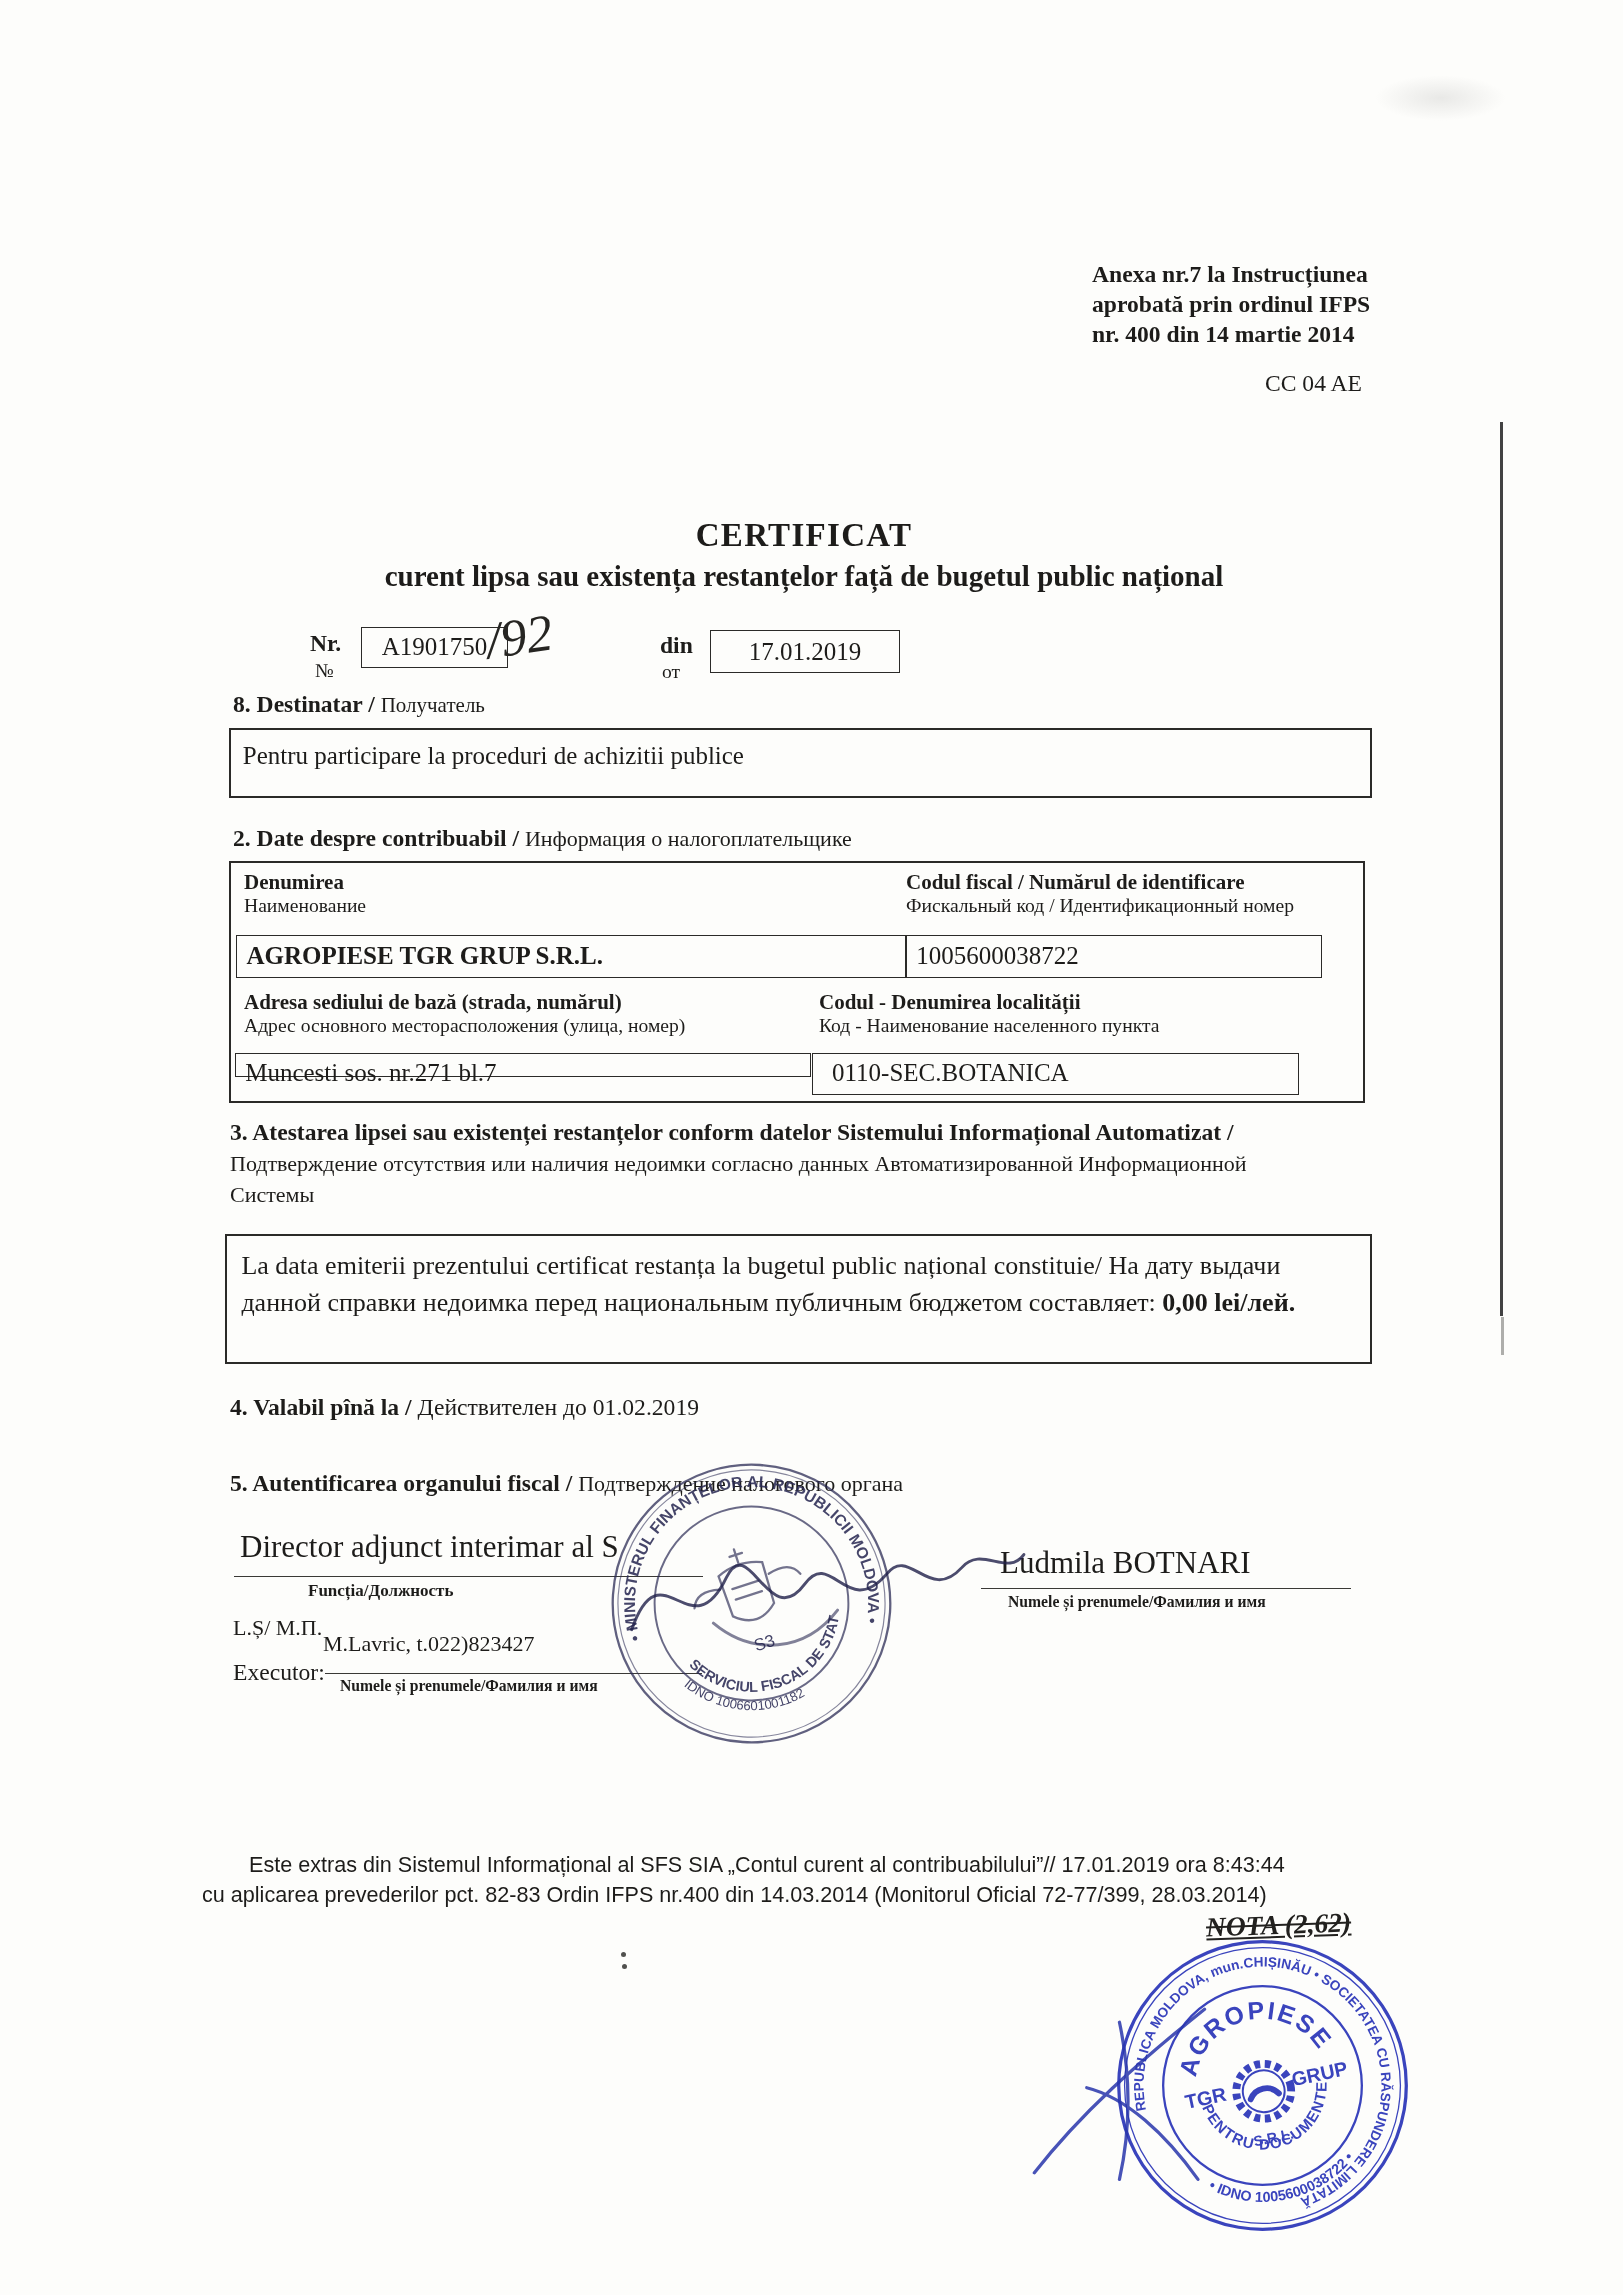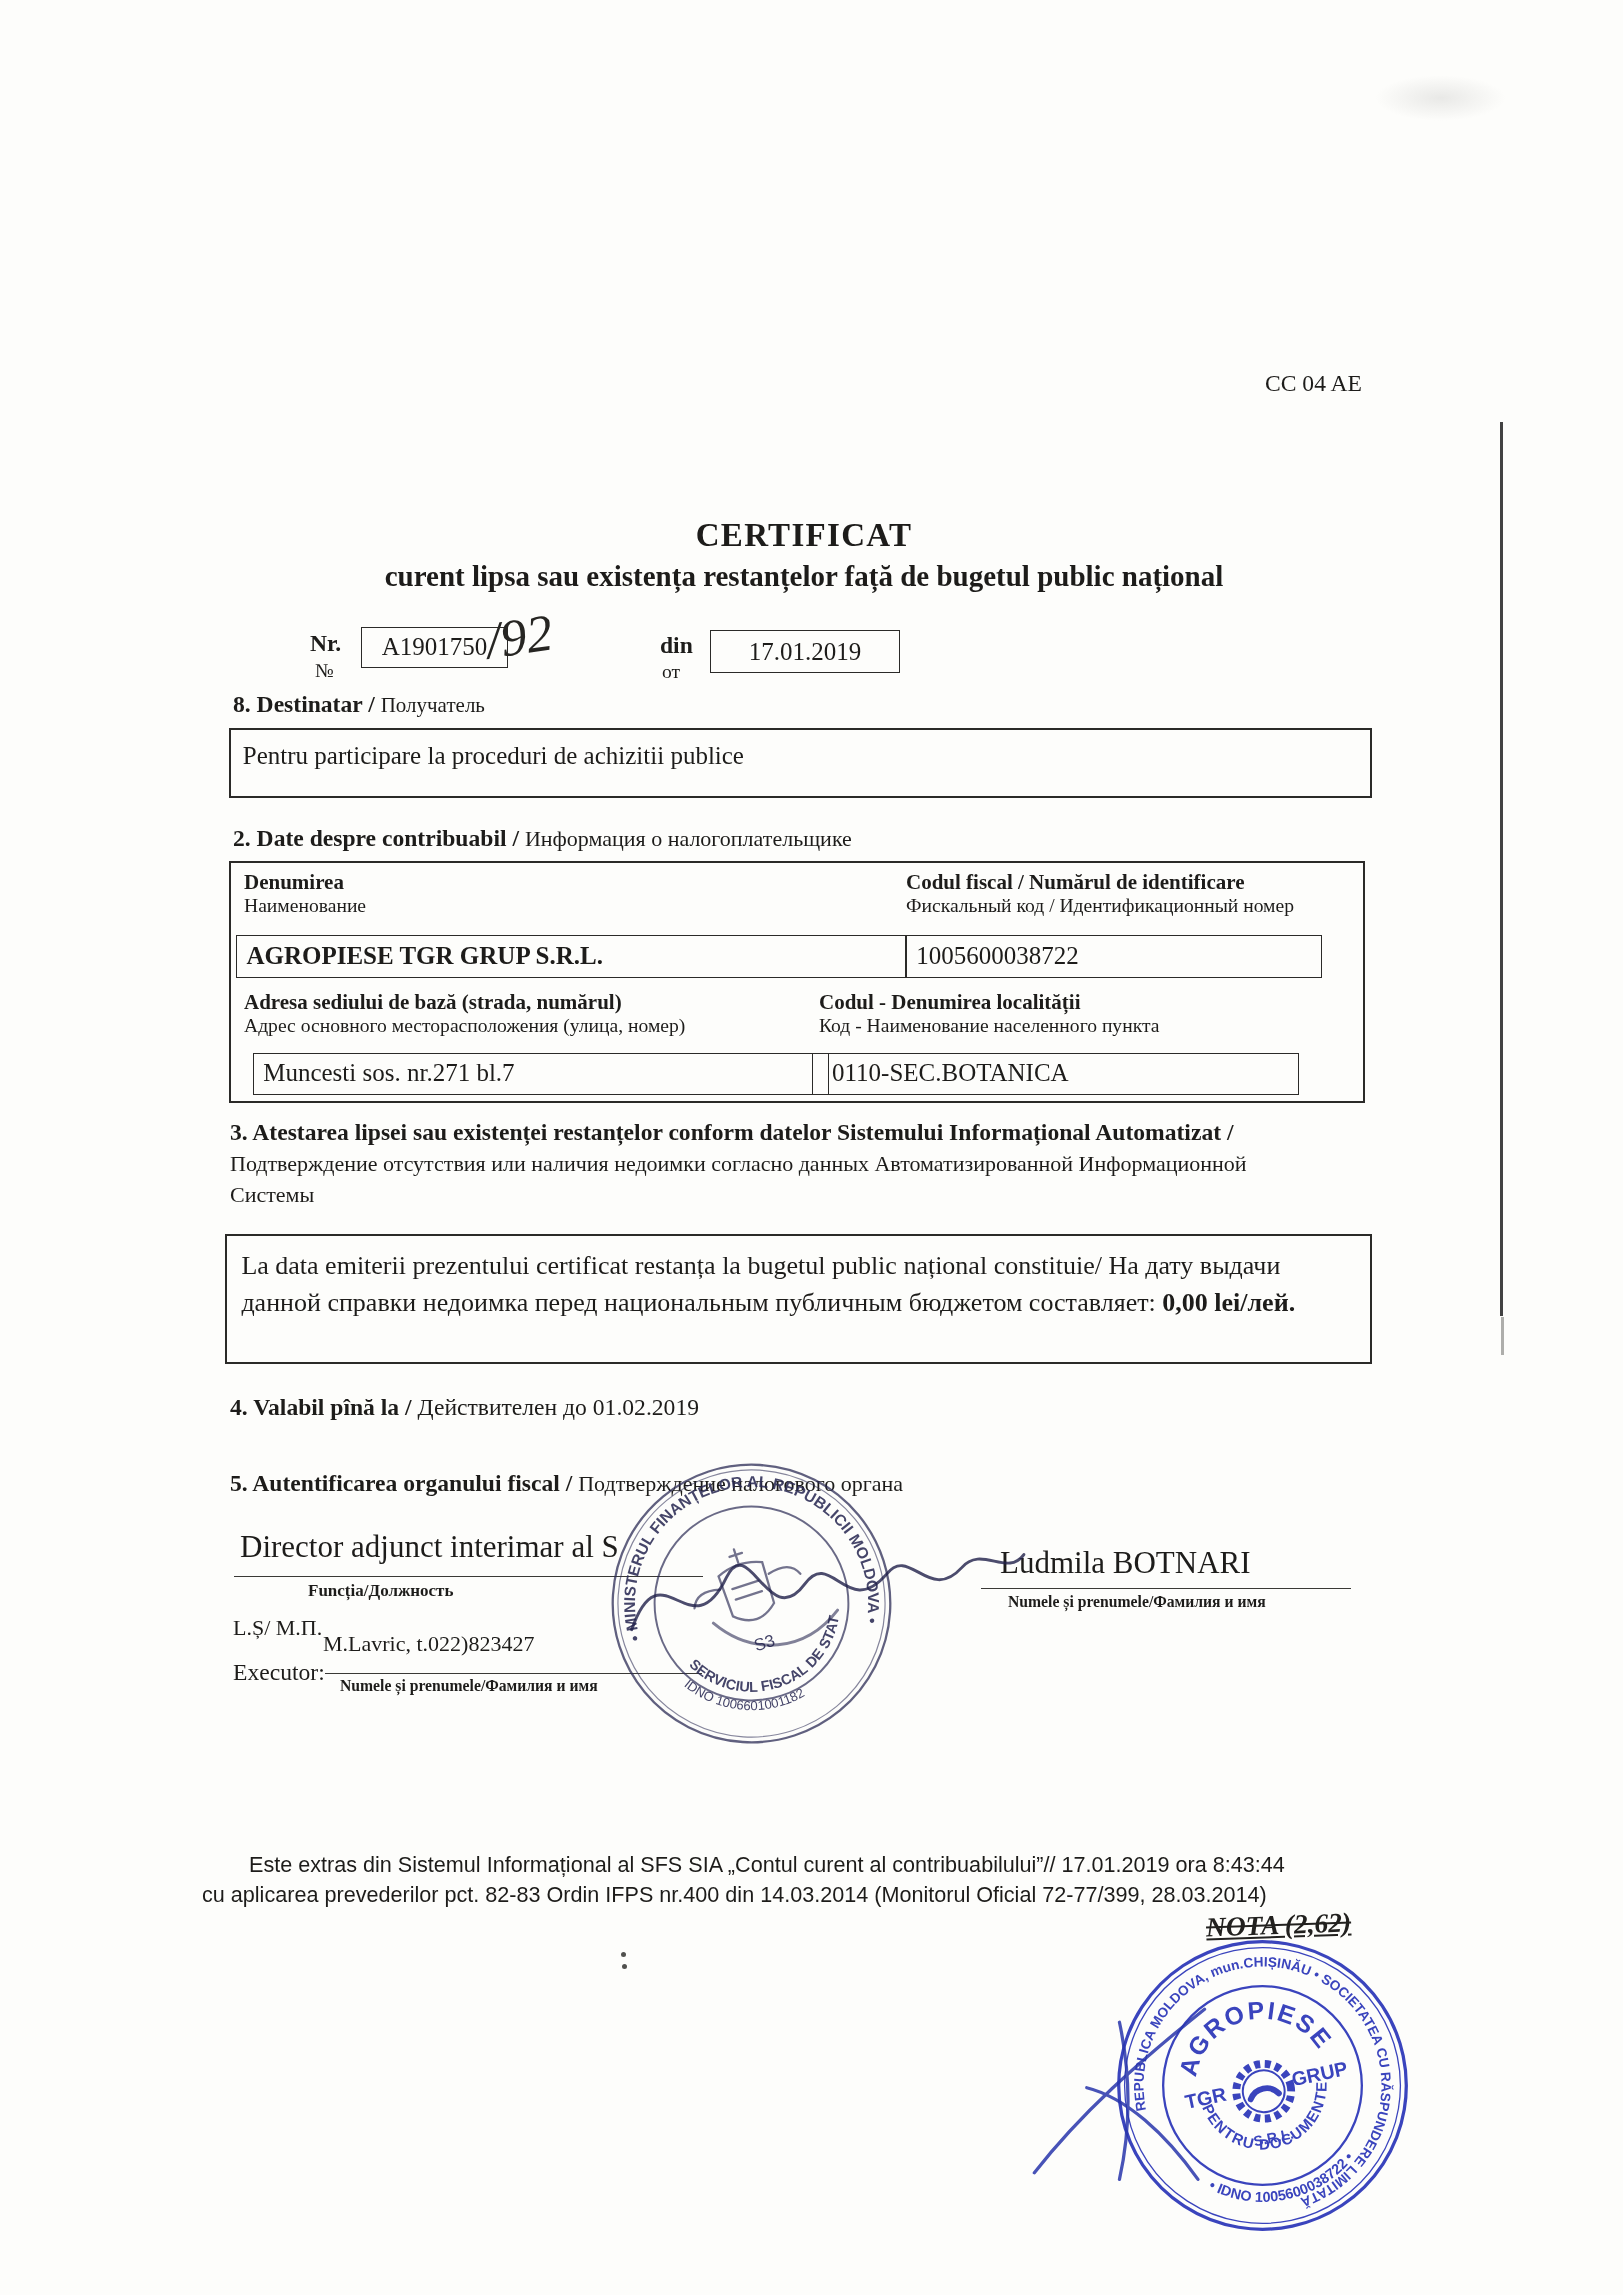--- a/index.html
+++ b/index.html
@@ -24,20 +24,25 @@
 <body>
 
 <div class="page">
 
   <div class="abs smudge" style="left:1375px;top:75px;width:131px;height:46px;"></div>
   <div class="abs artifact" style="left:1500px;top:422px;width:3.3px;height:894px;opacity:.82;"></div>
   <div class="abs artifact" style="left:1501px;top:1317px;width:2.6px;height:38px;opacity:.35;"></div>
   <div class="abs dot" style="left:621px;top:1952px;"></div>
   <div class="abs dot" style="left:622px;top:1964px;"></div>
 
+  <div class="abs serif b" style="left:1092px;top:259px;font-size:23.6px;line-height:30px;">
+    <div>Anexa nr.7 la Instrucțiunea</div>
+    <div>aprobată prin ordinul IFPS</div>
+    <div>nr. 400 din 14 martie 2014</div>
+  </div>
   <div class="abs serif" style="left:1265px;top:370px;font-size:23.6px;">CC 04 AE</div>
 
   <div class="abs serif b ctr" style="left:0;top:517px;width:1608px;font-size:33px;letter-spacing:1.3px;">CERTIFICAT</div>
   <div class="abs serif b ctr" style="left:0;top:560px;width:1608px;font-size:29px;">curent lipsa sau existența restanțelor față de bugetul public național</div>
 
   <div class="abs serif b" style="left:310px;top:630px;font-size:23.6px;">Nr.</div>
   <div class="abs serif" style="left:315px;top:660px;font-size:19.6px;">№</div>
   <div class="abs vbox ctr" style="left:361px;top:627px;width:147px;height:41px;font-size:25px;line-height:38px;">
     <span>A1901750</span>
   </div>
@@ -74,21 +79,21 @@
       <span>1005600038722</span>
     </div>
     <div class="abs" style="left:13px;top:127px;">
       <div class="b" style="font-size:21px;">Adresa sediului de bază (strada, numărul)</div>
       <div style="font-size:19.6px;">Адрес основного месторасположения (улица, номер)</div>
     </div>
     <div class="abs" style="left:588px;top:127px;">
       <div class="b" style="font-size:21px;">Codul - Denumirea localității</div>
       <div style="font-size:19.6px;">Код - Наименование населенного пункта</div>
     </div>
-    <div class="abs vbox" style="left:22px;top:190px;width:576px;height:42px;font-size:25px;line-height:38px;padding-left:9.2px;font-family:Liberation Serif, serif;">
+    <div class="abs vbox" style="left:4px;top:190px;width:576px;height:24px;font-size:25px;line-height:38px;padding-left:9.2px;font-family:Liberation Serif, serif;">
       <span>Muncesti sos. nr.271 bl.7</span>
     </div>
     <div class="abs vbox" style="left:581px;top:190px;width:487px;height:42px;font-size:25px;line-height:38px;padding-left:19px;">
       <span>0110-SEC.BOTANICA</span>
     </div>
   </div>
 
   <div class="abs serif" style="left:230px;top:1117px;width:1152px;line-height:31px;">
     <div class="b" style="font-size:23.6px;">3. Atestarea lipsei sau existenței restanțelor conform datelor Sistemului Informațional Automatizat /</div>
     <div style="font-size:22px;">Подтверждение отсутствия или наличия недоимки согласно данных Автоматизированной Информационной</div>

